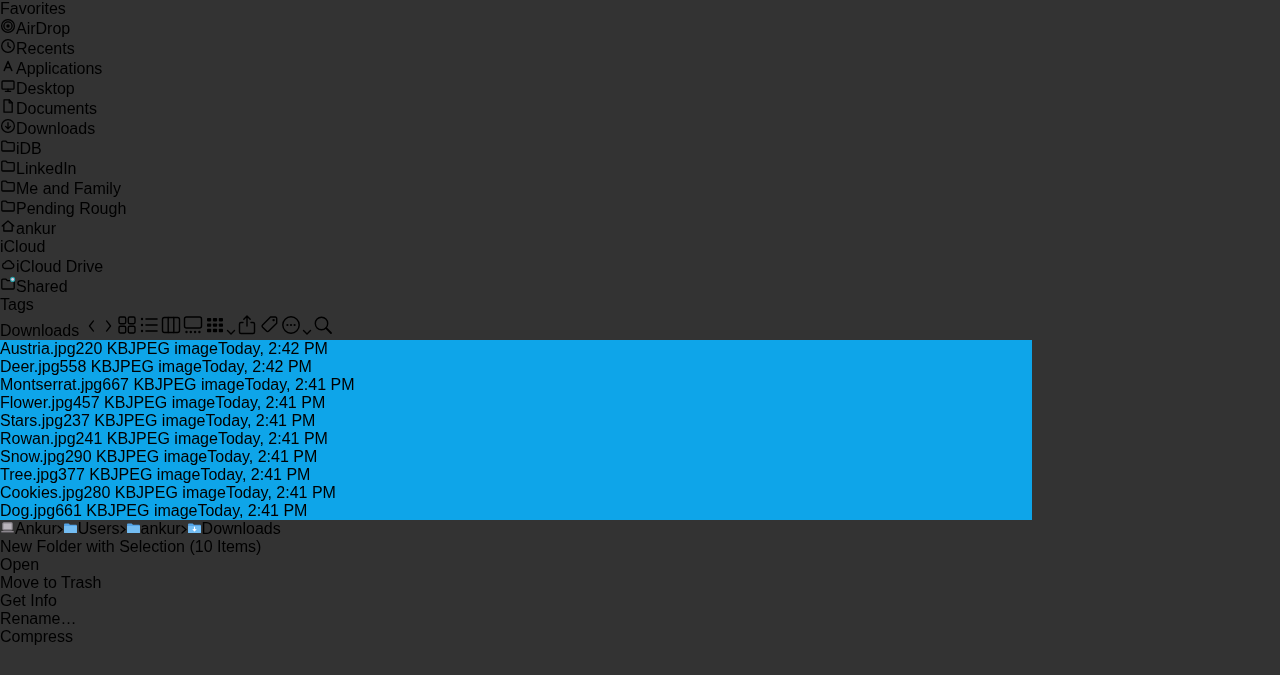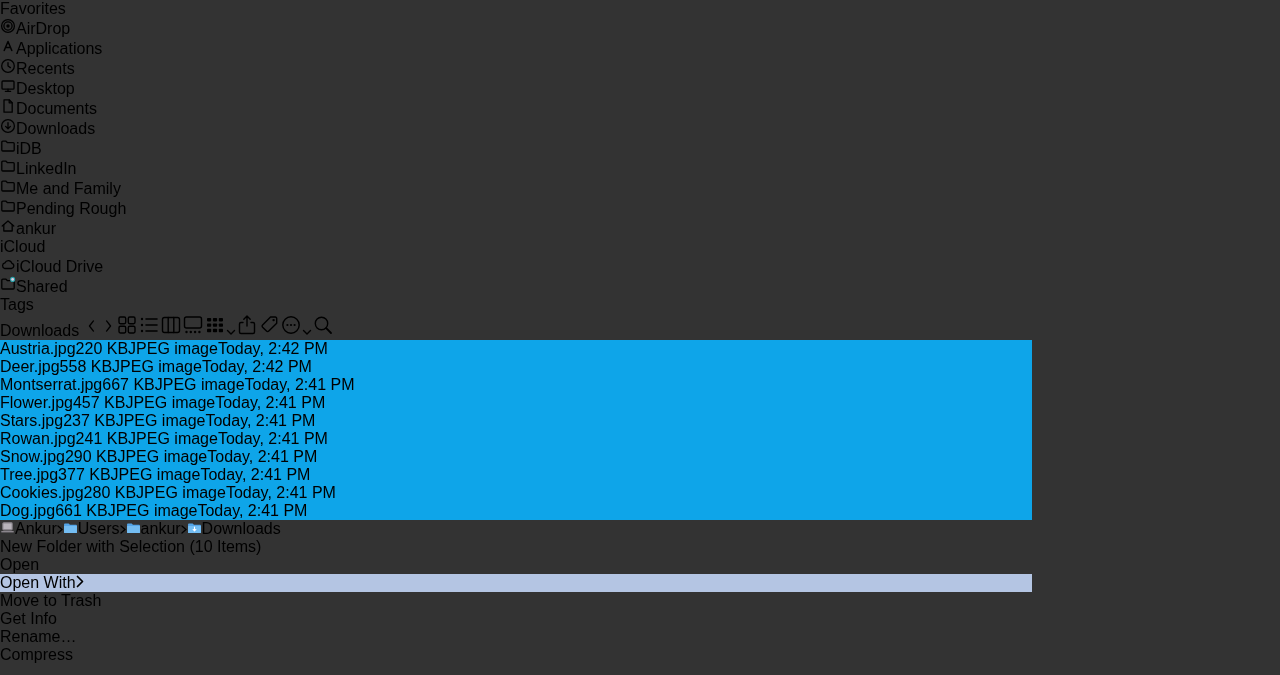--- a/index.html
+++ b/index.html
@@ -87,26 +87,26 @@
         <span class="tl" id="tl-zoom" style="background: rgb(98, 197, 84);"></span>
       </div>
       <div id="sidebar-sections">
           <div class="side-label">Favorites</div>
           <div class="side-item"><span class="sicn"><svg width="16" height="16" viewBox="0 0 16 16" fill="none" stroke="currentColor" stroke-width="1.3" stroke-linecap="round" stroke-linejoin="round">
                 <circle cx="8" cy="8" r="1.7" fill="currentColor" stroke="none"></circle>
                 <circle cx="8" cy="8" r="4.1"></circle>
                 <circle cx="8" cy="8" r="6.4"></circle>
               </svg></span><span>AirDrop</span></div>
           <div class="side-item"><span class="sicn"><svg width="16" height="16" viewBox="0 0 16 16" fill="none" stroke="currentColor" stroke-width="1.3" stroke-linecap="round" stroke-linejoin="round">
-                <path d="M4.2 12.5 L8 3.5 L11.8 12.5 M5.6 9.4 H10.4" stroke-width="1.5"></path>
-              </svg></span><span>Applications</span></div>
-          <div class="side-item"><span class="sicn"><svg width="16" height="16" viewBox="0 0 16 16" fill="none" stroke="currentColor" stroke-width="1.3" stroke-linecap="round" stroke-linejoin="round">
                 <circle cx="8" cy="8" r="6.3"></circle>
                 <path d="M8 4.6 V8 L10.4 9.6"></path>
               </svg></span><span>Recents</span></div>
+          <div class="side-item"><span class="sicn"><svg width="16" height="16" viewBox="0 0 16 16" fill="none" stroke="currentColor" stroke-width="1.3" stroke-linecap="round" stroke-linejoin="round">
+                <path d="M4.2 12.5 L8 3.5 L11.8 12.5 M5.6 9.4 H10.4" stroke-width="1.5"></path>
+              </svg></span><span>Applications</span></div>
           <div class="side-item"><span class="sicn"><svg width="16" height="16" viewBox="0 0 16 16" fill="none" stroke="currentColor" stroke-width="1.3" stroke-linecap="round" stroke-linejoin="round">
                 <rect x="2" y="3" width="12" height="8.2" rx="1"></rect>
                 <path d="M8 11.2 V13.2 M5.4 13.4 H10.6"></path>
               </svg></span><span>Desktop</span></div>
           <div class="side-item"><span class="sicn"><svg width="16" height="16" viewBox="0 0 16 16" fill="none" stroke="currentColor" stroke-width="1.3" stroke-linecap="round" stroke-linejoin="round">
                 <path d="M4 1.8 H9.2 L12.2 4.8 V14.2 H4 Z"></path>
                 <path d="M9.2 1.8 V4.8 H12.2"></path>
               </svg></span><span>Documents</span></div>
           <div class="side-item selected"><span class="sicn"><svg width="16" height="16" viewBox="0 0 16 16" fill="none" stroke="currentColor" stroke-width="1.3" stroke-linecap="round" stroke-linejoin="round">
                 <circle cx="8" cy="8" r="6.4"></circle>
@@ -241,23 +241,20 @@
                 <path d="M1 2.6 a1 1 0 0 1 1-1 H6 L7.4 3.1 H14 a1 1 0 0 1 1 1 V11 a1 1 0 0 1-1 1 H2 a1 1 0 0 1-1-1 Z" fill="#54a5e8"></path>
                 <path d="M1 4.4 H15 V11 a1 1 0 0 1-1 1 H2 a1 1 0 0 1-1-1 Z" fill="#74bdf2"></path>
                 <path d="M8 5.6 V9.4 M6.5 8.1 L8 9.6 L9.5 8.1" stroke="#fff" stroke-width="1.2" fill="none" stroke-linecap="round" stroke-linejoin="round"></path>
               </svg></span><span>Downloads</span></span></div>
     </div>
   </div>
 
   <div class="menu" id="context-menu">
       <div class="mitem"><span>New Folder with Selection (10 Items)</span></div>
       <div class="mitem"><span>Open</span></div>
-      <div class="mitem hl" style="background: rgb(180, 197, 227);"><span>Open With</span><span class="mchev"><svg width="8" height="13" viewBox="0 0 8 13" fill="none" stroke="currentColor" stroke-width="1.7" stroke-linecap="round" stroke-linejoin="round">
-            <path d="M1.5 1.5 L6.5 6.5 L1.5 11.5"></path>
-          </svg></span></div>
       <div class="mdiv"></div>
       <div class="mitem"><span>Move to Trash</span></div>
       <div class="mdiv"></div>
       <div class="mitem"><span>Get Info</span></div>
       <div class="mitem"><span>Rename…</span></div>
       <div class="mitem"><span>Compress</span></div>
       <div class="mdiv"></div>
       <div class="mdiv"></div>
       <div class="tagsrow"><span class="tagdot" style="background: rgb(226, 87, 75);"></span><span class="tagdot" style="background: rgb(232, 150, 63);"></span><span class="tagdot" style="background: rgb(229, 205, 75);"></span><span class="tagdot" style="background: rgb(94, 196, 89);"></span><span class="tagdot" style="background: rgb(58, 122, 242);"></span><span class="tagdot empty"></span><span class="tagdot empty"></span></div>
       <div class="mdiv"></div>

